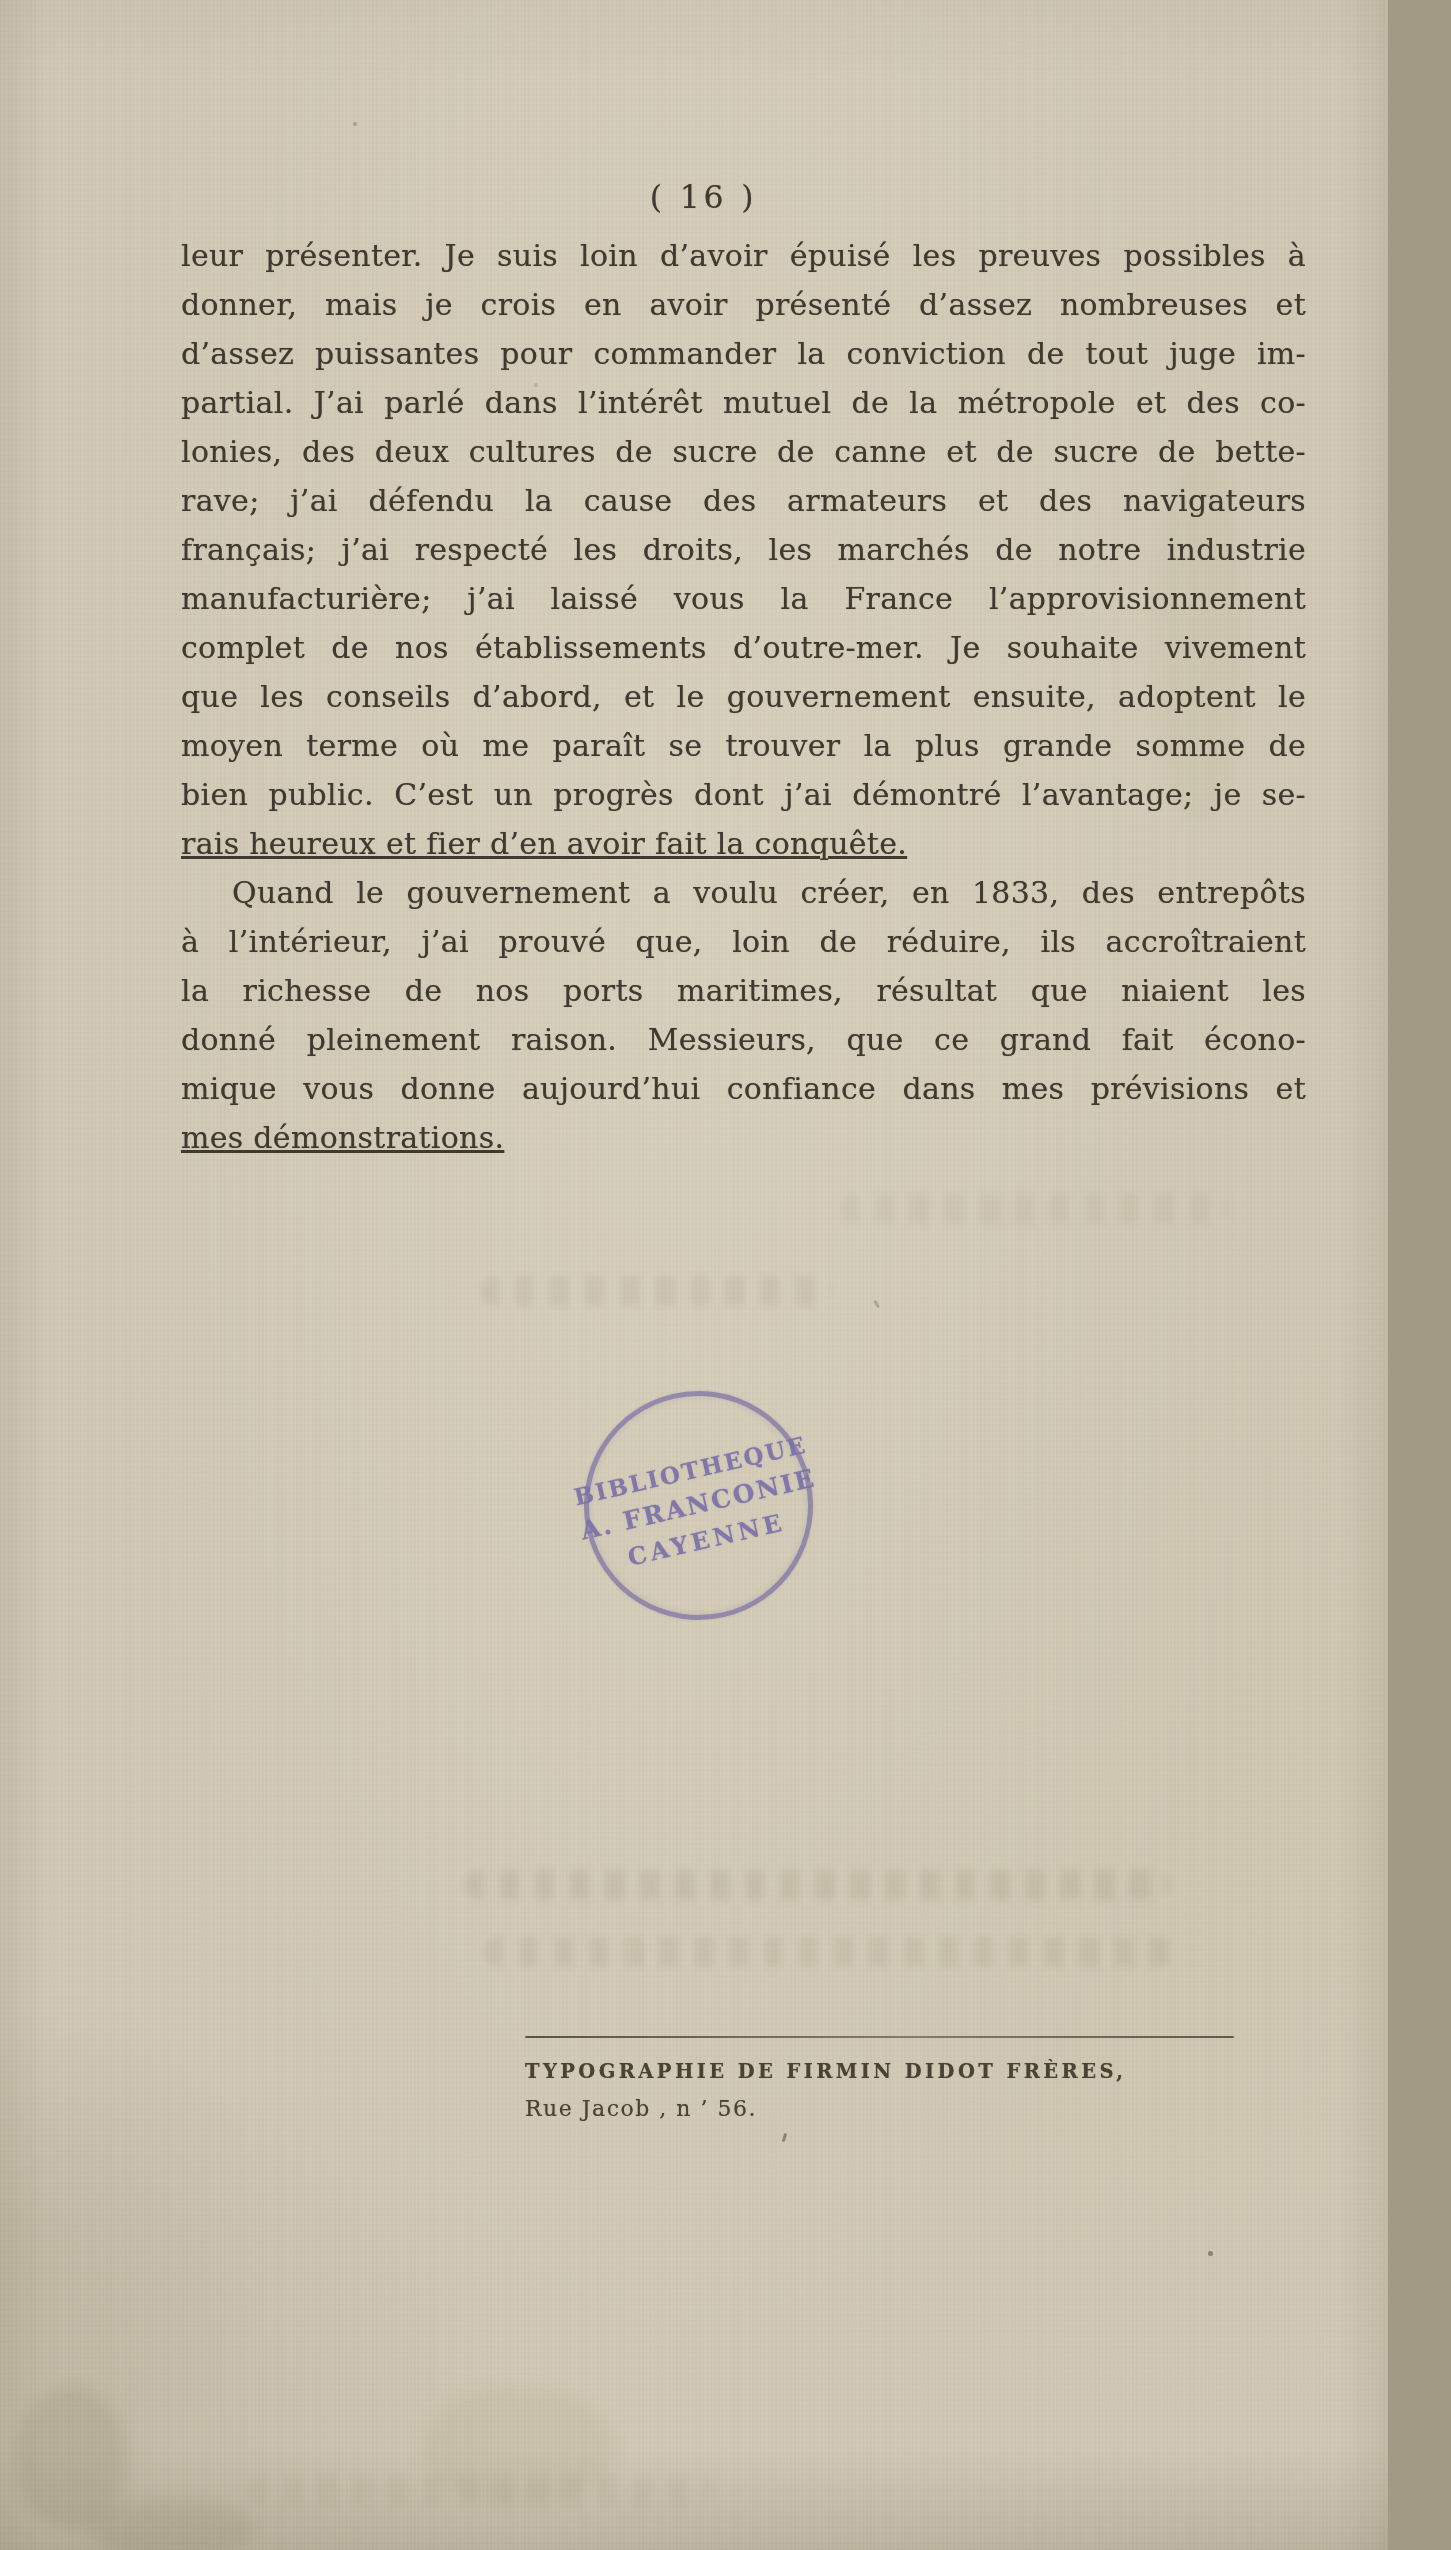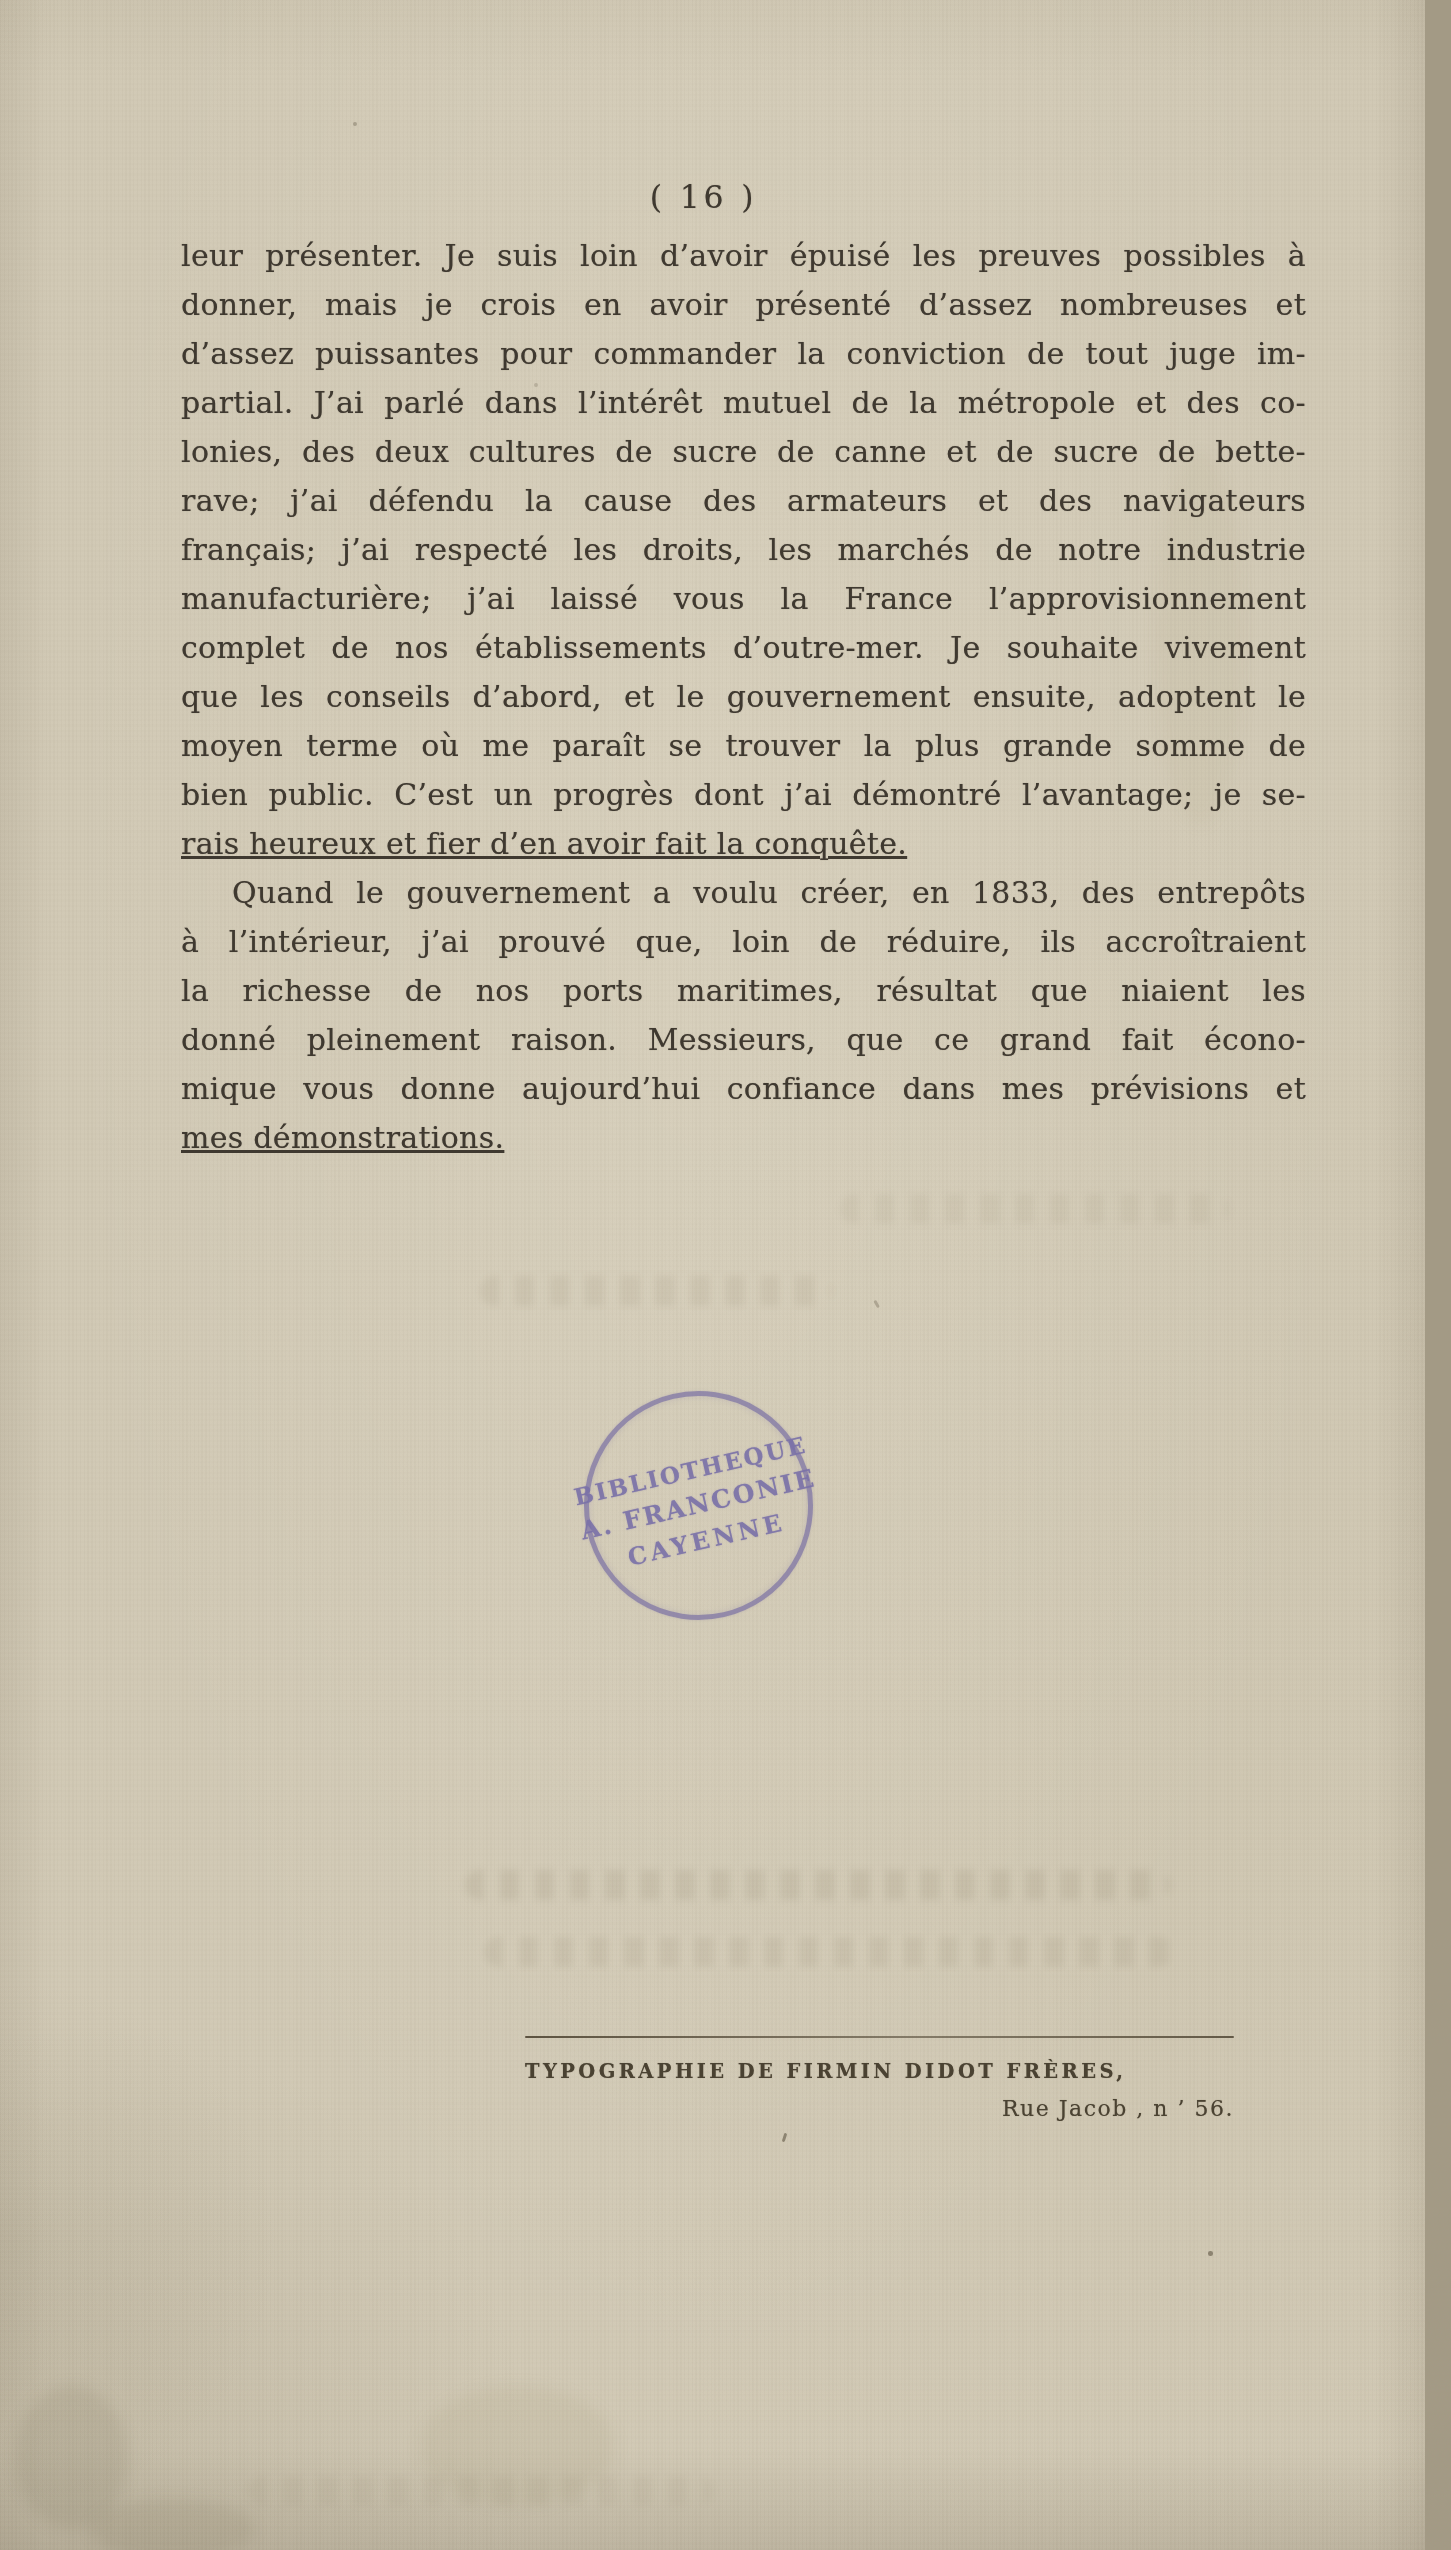--- a/index.html
+++ b/index.html
@@ -14,21 +14,20 @@
     height: 2550px;
     overflow: hidden;
     background:
       radial-gradient(circle at 6% 97%, rgba(110,100,75,0.14), transparent 16%),
       radial-gradient(circle at 1% 88%, rgba(110,100,75,0.10), transparent 10%),
       radial-gradient(ellipse at 50% 35%, rgba(255,250,235,0.14), transparent 65%),
       radial-gradient(ellipse at 85% 70%, rgba(190,180,150,0.10), transparent 40%),
       linear-gradient(90deg, rgba(120,108,88,0.13), transparent 3.5%, transparent 96.5%, rgba(120,108,88,0.15)),
       linear-gradient(0deg, rgba(105,94,74,0.20), transparent 4%, transparent 97%, rgba(160,150,125,0.10)),
       #d0c8b4;
-    padding-left: 37px;
   }
   .grain {
     position: absolute; inset: 0; pointer-events: none;
     background:
       repeating-linear-gradient(90deg, rgba(120,108,85,0.030) 0 1.5px, rgba(236,229,211,0.030) 1.5px 3.8px),
       repeating-linear-gradient(0deg, rgba(120,108,85,0.012) 0 2.3px, rgba(236,229,211,0.015) 2.3px 5.3px);
   }
   .page-num {
     position: absolute; left: 141px; top: 179px; width: 1125px;
     text-align: center;
@@ -79,21 +78,21 @@
   }
   .footer-1 {
     position: absolute; left: 525px; top: 2060px; width: 709px;
     text-align: left;
     font-weight: bold; font-size: 19.5px; letter-spacing: 3.4px;
     color: #4a4232;
     text-shadow: 0 0 0.8px rgba(74,66,50,0.5);
   }
   .footer-2 {
     position: absolute; left: 525px; top: 2096px; width: 709px;
-    text-align: right;
+    text-align: left;
     font-size: 22px; letter-spacing: 1.5px;
     color: #4a4232;
     text-shadow: 0 0 0.8px rgba(74,66,50,0.5);
   }
 
   .ghost {
     position: absolute; height: 30px; pointer-events: none;
     filter: blur(3.8px); border-radius: 15px;
     background: repeating-linear-gradient(90deg, rgba(130,118,92,0.13) 0 19.5px, transparent 19.5px 35px);
   }

